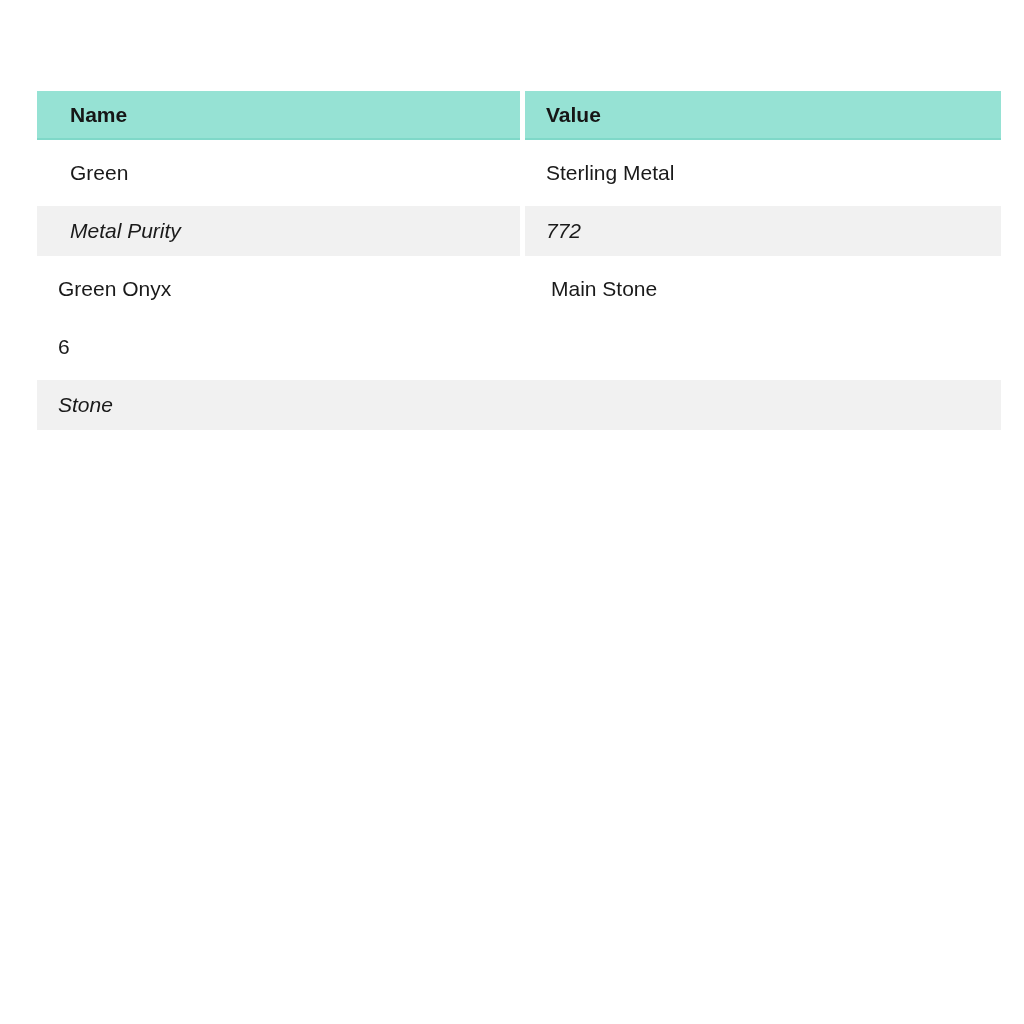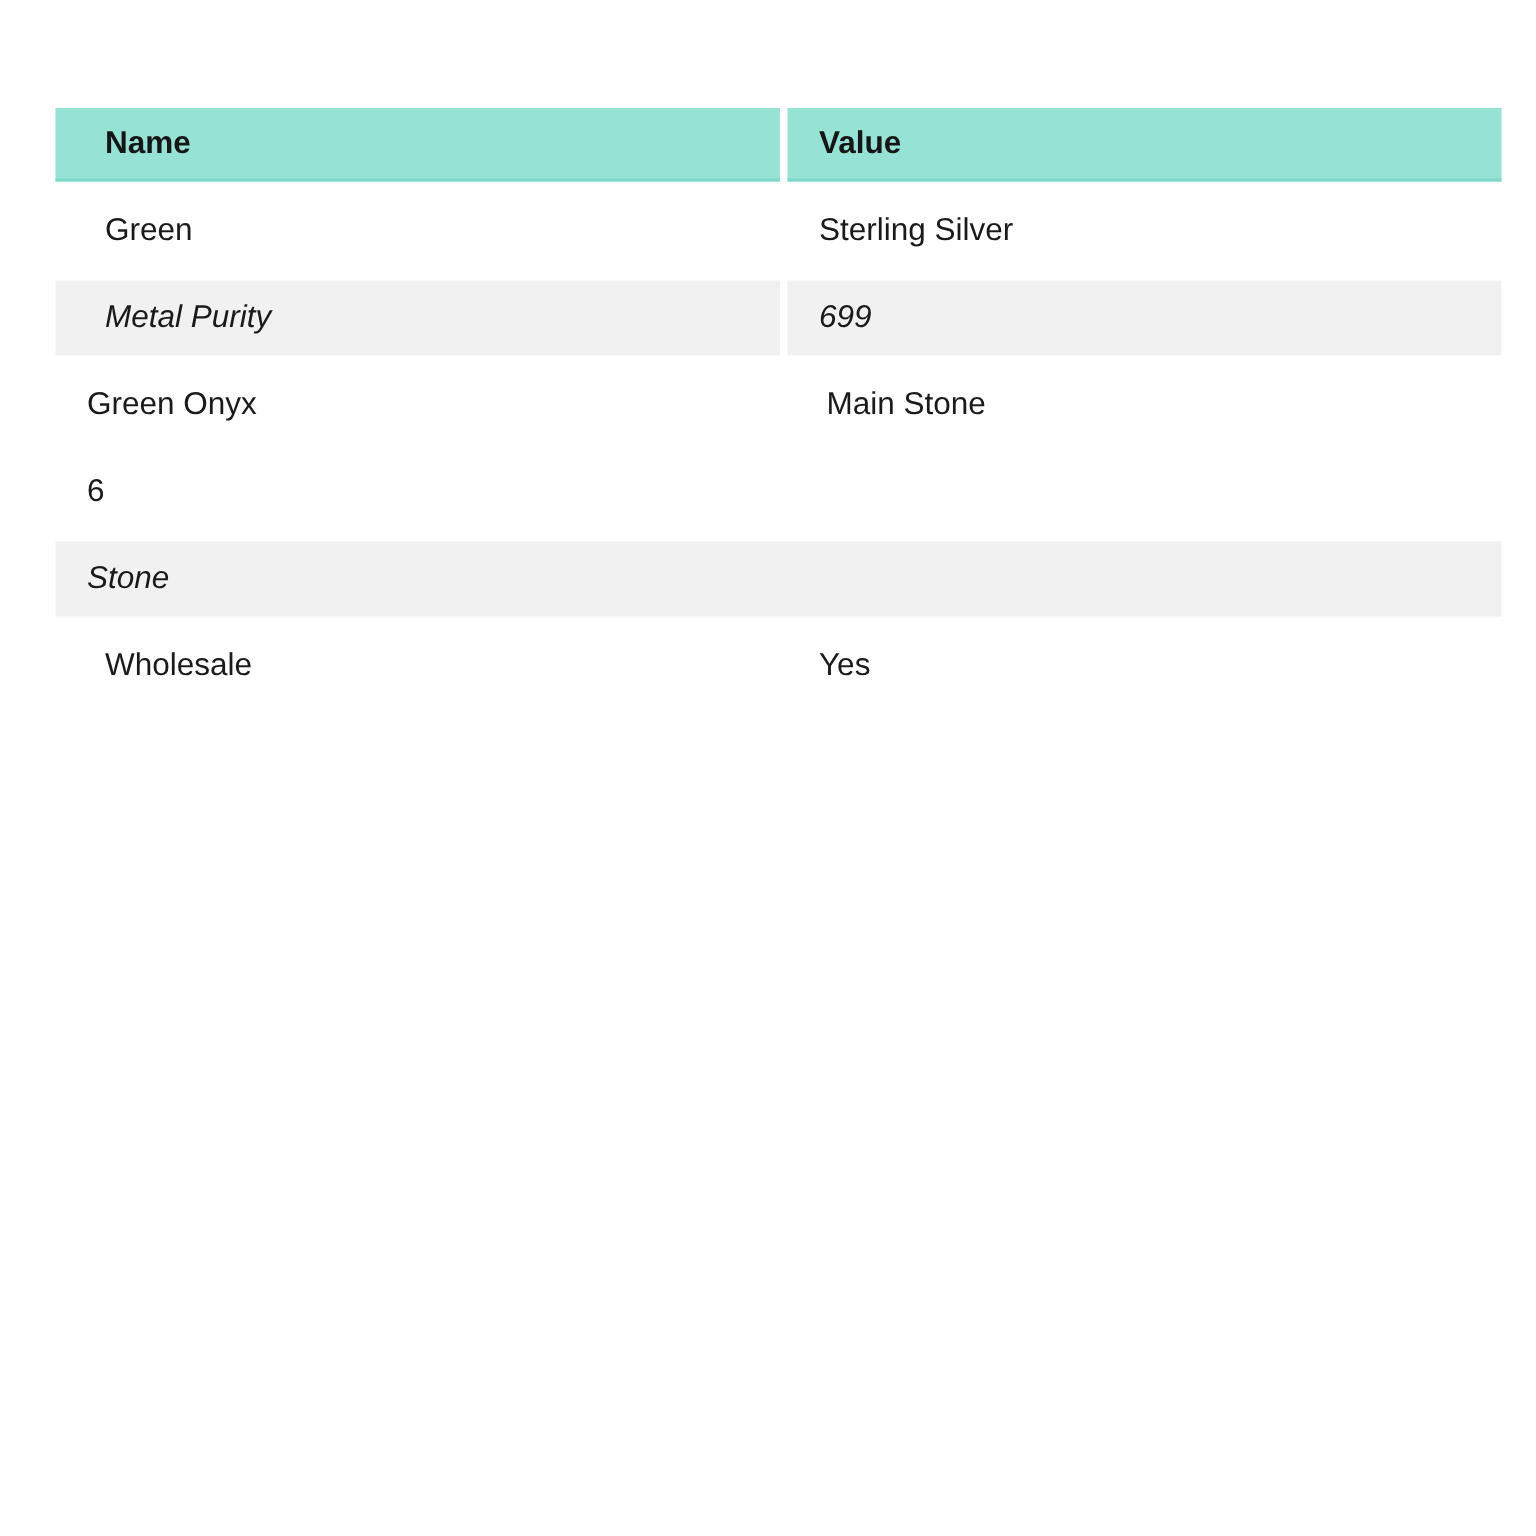--- a/index.html
+++ b/index.html
@@ -8,21 +8,21 @@
     padding: 0;
     width: 1024px;
     height: 1024px;
     background: #ffffff;
     overflow: hidden;
     font-family: "Liberation Sans", sans-serif;
   }
   .spec-table {
     position: absolute;
     left: 37px;
-    top: 72px;
+    top: 91px;
     width: 964px;
   }
   .row {
     display: flex;
     gap: 5px;                 
     margin-bottom: 8px;       
   }
   .row.header {
     height: 49px;
   }
@@ -61,34 +61,30 @@
 <body style="background: rgb(255, 255, 255);">
 
 <div class="spec-table">
   <div class="row header">
     <div class="cell name-col">Name</div>
     <div class="cell value-col">Value</div>
   </div>
   <div id="table-body">
       <div class="row body">
         <div class="cell name-col">Green</div>
-        <div class="cell value-col">Sterling Silver</div>
+        <div class="cell value-col">Sterling Metal</div>
       </div>
       <div class="row body alt">
         <div class="cell name-col">Metal Purity</div>
-        <div class="cell value-col">699</div>
+        <div class="cell value-col">772</div>
       </div>
       <div class="row body">
         <div class="cell value-col">Green Onyx</div>
         <div class="cell name-col">Main Stone</div>
       </div>
       <div class="row body">
         <div class="cell value-col">6</div>
       </div>
       <div class="row body alt">
         <div class="cell value-col">Stone</div>
       </div>
-      <div class="row body">
-        <div class="cell name-col">Wholesale</div>
-        <div class="cell value-col">Yes</div>
-      </div>
     </div>
 </div>
 
 </body></html>

